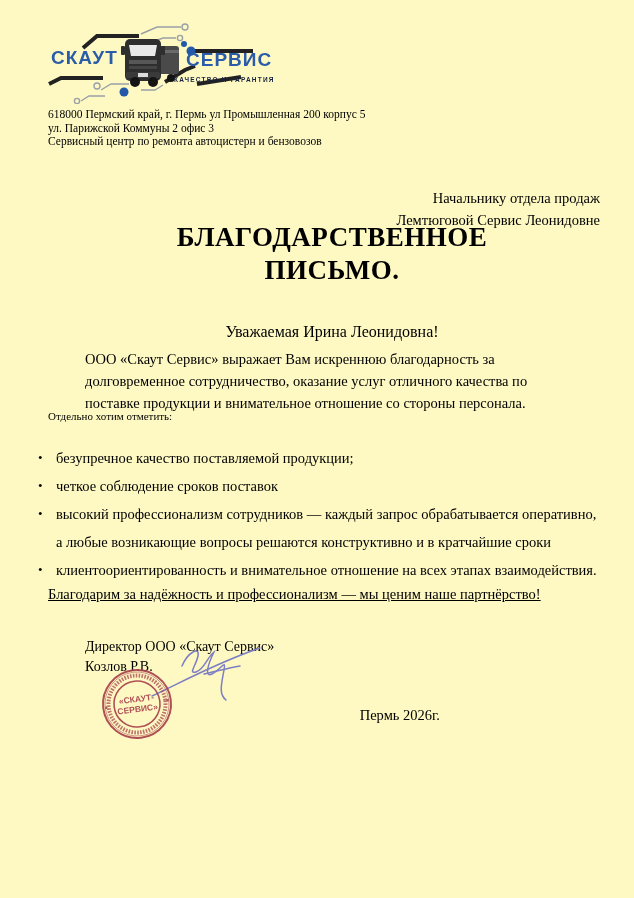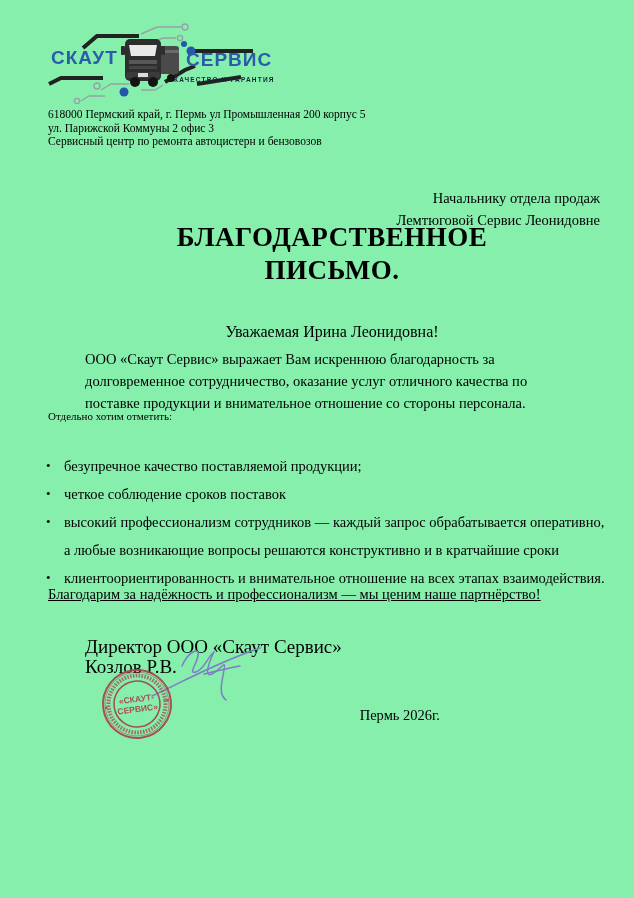--- a/index.html
+++ b/index.html
@@ -1,17 +1,17 @@
 <!DOCTYPE html>
 <html><head>
 <meta charset="utf-8">
 <style>
   html,body{margin:0;padding:0;background:#888;}
   .page{
-    position:relative;width:634px;height:898px;background:#86efac;
+    position:relative;width:634px;height:898px;background:#fef9c3;
     font-family:"Liberation Serif","DejaVu Serif",serif;color:#000;
     overflow:hidden;margin:0 auto;
   }
   
   .logo{position:absolute;left:45px;top:22px;width:230px;height:82px;}
   .logo svg{position:absolute;left:0;top:0;}
   .logo-word{
     position:absolute;font-family:"Liberation Sans","DejaVu Sans",sans-serif;
     font-weight:bold;font-size:19px;letter-spacing:1px;color:#2a5caa;
   }
@@ -29,26 +29,26 @@
   .recipient{position:absolute;right:34px;top:187px;text-align:right;font-size:14.5px;line-height:22px;margin-left:45px;}
   
   .title{
     position:absolute;left:30px;right:0;top:221px;text-align:center;
     font-weight:bold;font-size:27px;line-height:33px;letter-spacing:.5px;
   }
   
   .salutation{position:absolute;left:30px;right:0;top:323px;text-align:center;font-size:16px;}
   .paragraph{position:absolute;left:85px;width:480px;top:348px;font-size:14.5px;line-height:22px;}
   .list-intro{position:absolute;left:48px;top:410px;font-size:11px;}
-  .bullets{position:absolute;left:30px;top:436px;width:565px;margin:16px;padding:0;list-style:none;font-size:14.5px;line-height:28px;}
+  .bullets{position:absolute;left:30px;top:436px;width:565px;margin:8px;padding:0;list-style:none;font-size:14.5px;line-height:28px;}
   .bullets li{position:relative;padding-left:18px;}
   .bullets li::before{content:"\2022";position:absolute;left:0;top:0;font-size:13px;}
   .closing{position:absolute;left:48px;top:586px;font-size:14.5px;text-decoration:underline;}
   
-  .sig-block{position:absolute;left:85px;top:637px;font-size:19px;line-height:19.5px;}
+  .sig-block{position:absolute;left:85px;top:637px;font-size:14px;line-height:19.5px;}
   .sig-ink{position:absolute;left:148px;top:644px;width:120px;height:60px;pointer-events:none;}
   .stamp{position:absolute;left:100px;top:667px;width:74px;height:74px;transform:rotate(-7deg);opacity:.92;}
   .place-date{position:absolute;left:240px;top:707px;width:200px;text-align:right;font-size:14.5px;}
 </style>
 </head>
 <body>
 
 <div class="page">
 
   <div class="logo">

